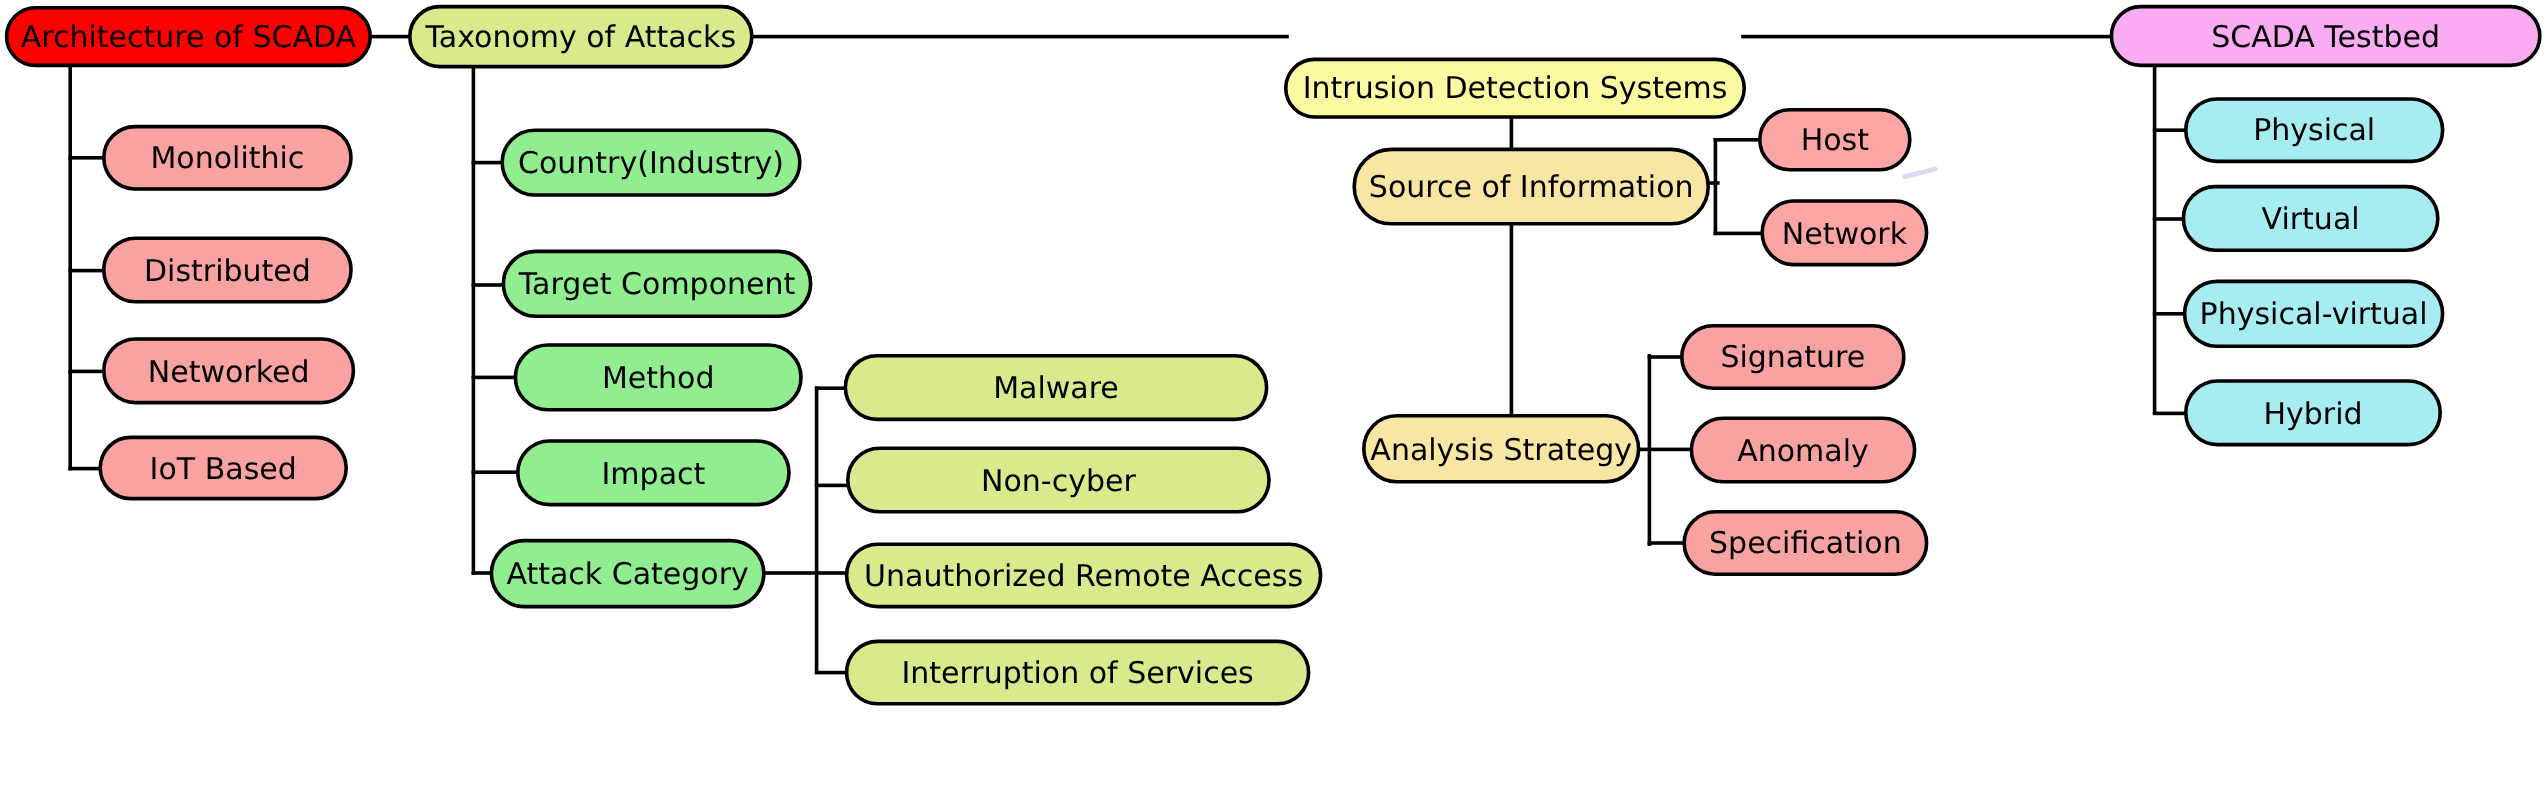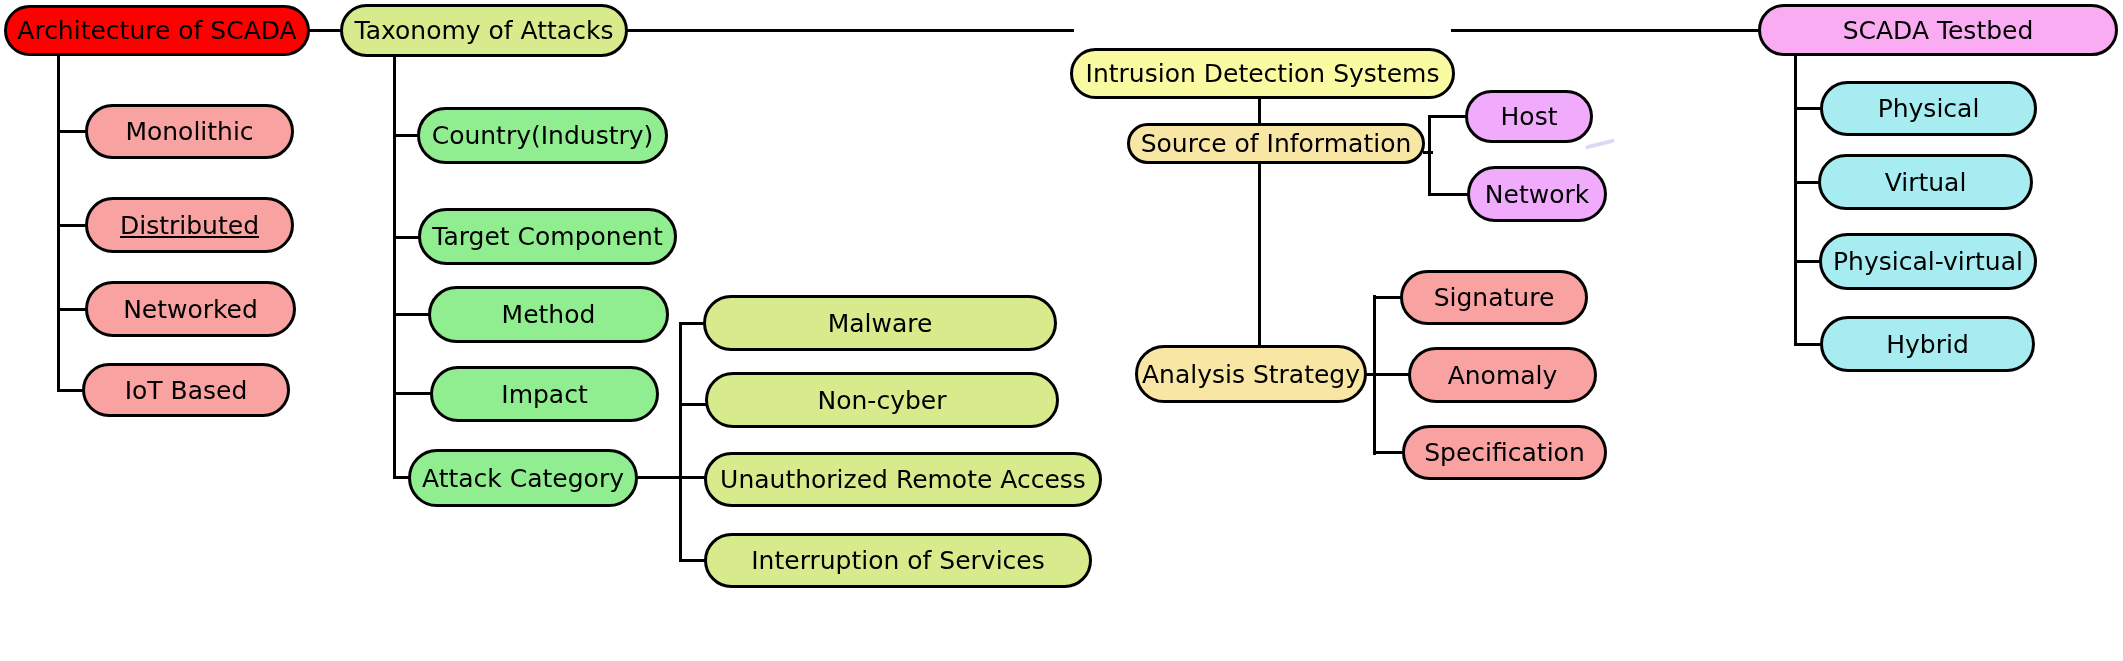--- a/index.html
+++ b/index.html
@@ -27,21 +27,21 @@
   }
   .ln { position: absolute; background: #000; z-index: 1; }
   .h { height: 3px; }
   .v { width: 3px; }
   .c-red     { background: #FF0000; }
   .c-salmon  { background: #F8A3A1; }
   .c-ygreen  { background: #D8EB8C; }
   .c-green   { background: #90EE90; }
   .c-pyellow { background: #FAFAA2; }
   .c-wheat   { background: #F7E6A4; }
-  .c-peach   { background: #f0abfc; }
+  .c-peach   { background: #fca5a5; }
   .c-pink    { background: #F9ACF2; }
   .c-cyan    { background: #A6ECF0; }
   .artifact {
     position: absolute;
     background: #DCD9F5;
     z-index: 1;
     border-radius: 2px;
   }
 </style>
 </head>
@@ -89,36 +89,36 @@
   <i class="ln h" style="left:1794px;top:343px;width:29px;"></i>
 
   <i class="artifact" style="left:1585px;top:142px;width:30px;height:4px;transform:rotate(-14deg);"></i>
 
   <div class="node c-red" style="left:4px;top:5px;width:306px;height:51px;">Architecture of SCADA</div>
   <div class="node c-ygreen" style="left:340px;top:4px;width:288px;height:53px;">Taxonomy of Attacks</div>
   <div class="node c-pyellow" style="left:1070px;top:3px;width:385px;height:51px;margin-top:45px;">Intrusion Detection Systems</div>
   <div class="node c-pink" style="left:1758px;top:4px;width:360px;height:52px;">SCADA Testbed</div>
 
   <div class="node c-salmon" style="left:85px;top:104px;width:209px;height:55px;">Monolithic</div>
-  <div class="node c-salmon" style="left:85px;top:197px;width:209px;height:56px;text-decoration:underline;">Distributed</div>
+  <div class="node c-salmon" style="left:85px;top:197px;width:209px;height:56px;">Distributed</div>
   <div class="node c-salmon" style="left:85px;top:281px;width:211px;height:56px;">Networked</div>
   <div class="node c-salmon" style="left:82px;top:363px;width:208px;height:54px;">IoT Based</div>
 
   <div class="node c-green" style="left:417px;top:107px;width:251px;height:57px;text-align:right;">Country(Industry)</div>
   <div class="node c-green" style="left:418px;top:208px;width:259px;height:57px;">Target Component</div>
   <div class="node c-green" style="left:428px;top:286px;width:241px;height:57px;">Method</div>
   <div class="node c-green" style="left:430px;top:366px;width:229px;height:56px;">Impact</div>
   <div class="node c-green" style="left:408px;top:449px;width:230px;height:58px;">Attack Category</div>
 
   <div class="node c-ygreen" style="left:703px;top:295px;width:354px;height:56px;">Malware</div>
   <div class="node c-ygreen" style="left:705px;top:372px;width:354px;height:56px;">Non-cyber</div>
   <div class="node c-ygreen" style="left:704px;top:452px;width:398px;height:55px;">Unauthorized Remote Access</div>
   <div class="node c-ygreen" style="left:704px;top:533px;width:388px;height:55px;">Interruption of Services</div>
 
-  <div class="node c-wheat" style="left:1127px;top:123px;width:298px;height:41px;">Source of Information</div>
+  <div class="node c-wheat" style="left:1127px;top:123px;width:298px;height:65px;">Source of Information</div>
   <div class="node c-peach" style="left:1465px;top:90px;width:128px;height:53px;">Host</div>
   <div class="node c-peach" style="left:1467px;top:166px;width:140px;height:56px;">Network</div>
   <div class="node c-wheat" style="left:1135px;top:345px;width:232px;height:58px;">Analysis Strategy</div>
   <div class="node c-salmon" style="left:1400px;top:270px;width:188px;height:55px;">Signature</div>
   <div class="node c-salmon" style="left:1408px;top:347px;width:189px;height:56px;">Anomaly</div>
   <div class="node c-salmon" style="left:1402px;top:425px;width:205px;height:55px;">Specification</div>
 
   <div class="node c-cyan" style="left:1820px;top:81px;width:217px;height:55px;">Physical</div>
   <div class="node c-cyan" style="left:1818px;top:154px;width:215px;height:56px;">Virtual</div>
   <div class="node c-cyan" style="left:1819px;top:233px;width:218px;height:57px;">Physical-virtual</div>

